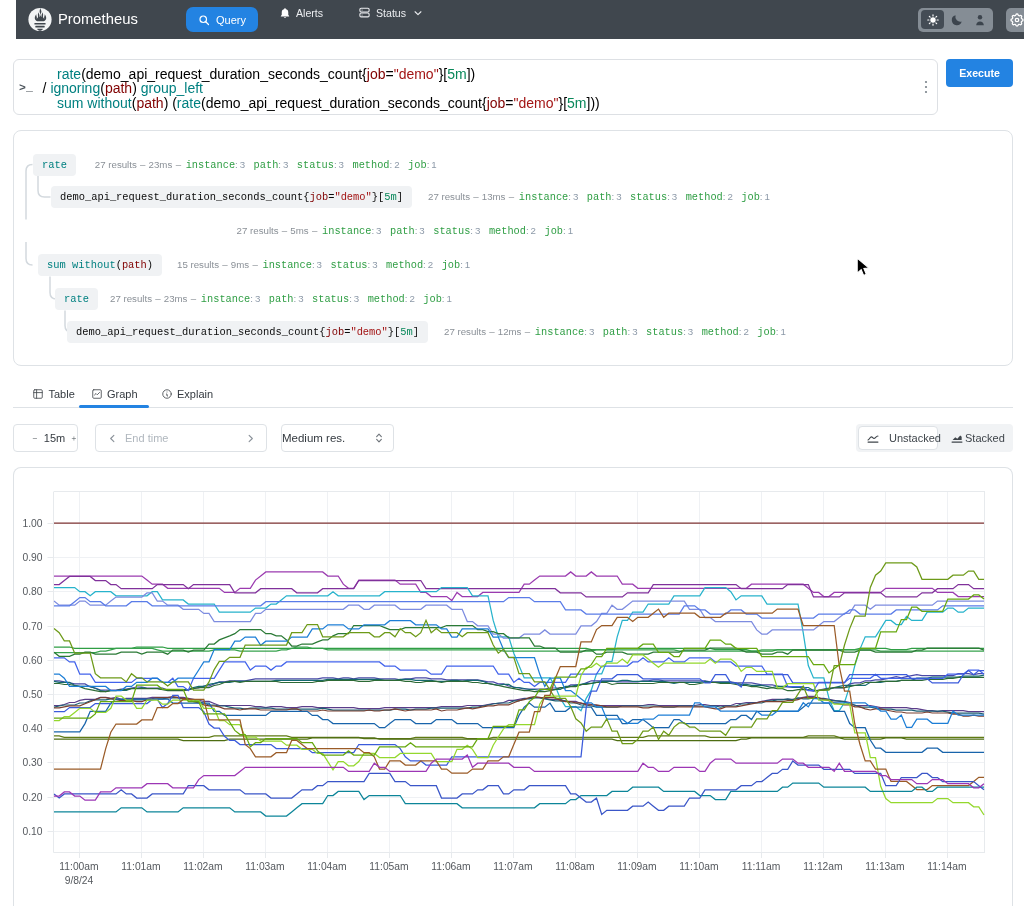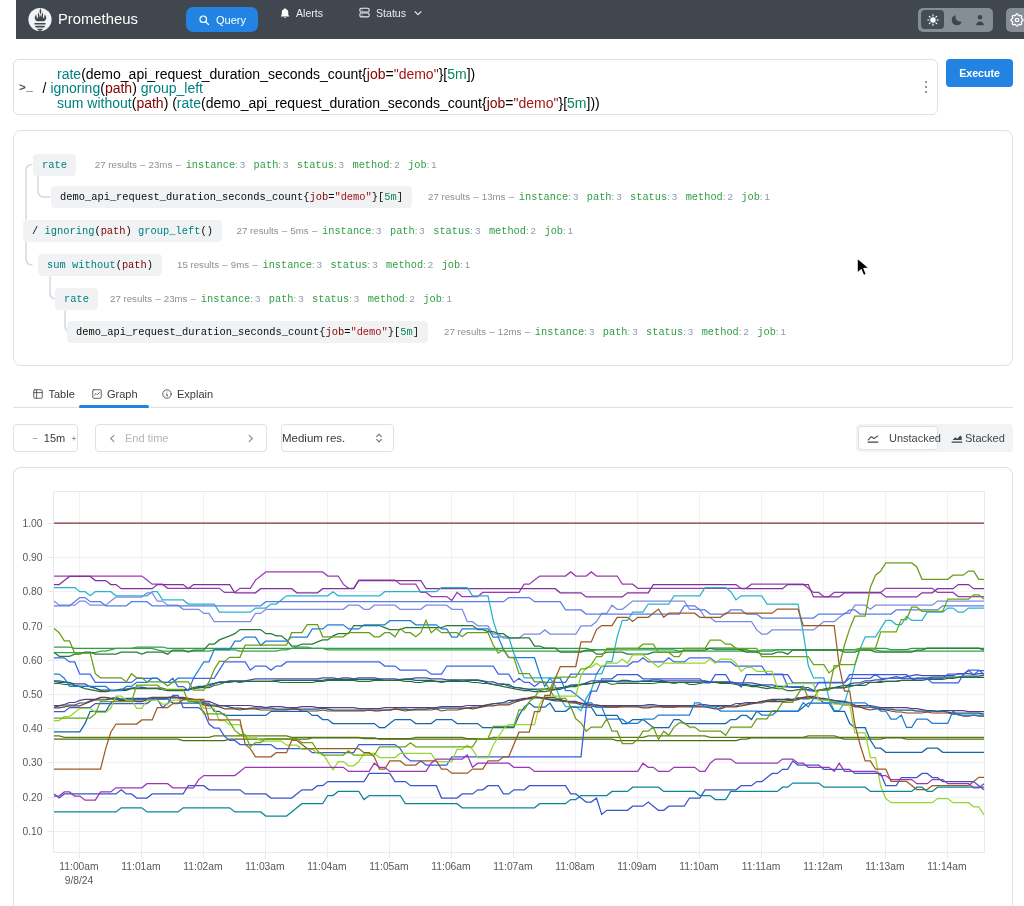--- a/index.html
+++ b/index.html
@@ -100,21 +100,20 @@
       <path d="M18.5 33.5 Q12 33.5 12 40 L12 88.5"></path>
       <path d="M12 111 L12 127.5 Q12 134 18.5 134"></path>
       <path d="M24 45 L24 59.5 Q24 66 30.5 66 L36.5 66"></path>
       <path d="M36 145.5 L36 161.5 Q36 168 42.5 168"></path>
       <path d="M51 179.5 L51 194.5 Q51 201 57.5 201"></path>
     </svg>
 <div class="pill" style="left:19px; top:22.5px;"><span class="kw">rate</span></div>
 <div class="stats" style="left:80.8px; top:22.5px;">27 results<span style="margin:0 3.2px">–</span>23ms<span style="margin-left:3.4px; margin-right:4.6px">–</span><span style="margin-right:8.5px"><span class="ln">instance</span><span class="lv">: 3</span></span><span style="margin-right:8.5px"><span class="ln">path</span><span class="lv">: 3</span></span><span style="margin-right:8.5px"><span class="ln">status</span><span class="lv">: 3</span></span><span style="margin-right:8.5px"><span class="ln">method</span><span class="lv">: 2</span></span><span style="margin-right:8.5px"><span class="ln">job</span><span class="lv">: 1</span></span></div>
 <div class="pill" style="left:37px; top:55.0px;">demo_api_request_duration_seconds_count{<span class="lbl">job</span>=<span class="str">"demo"</span>}[<span class="dur">5m</span>]</div>
 <div class="stats" style="left:414px; top:55.0px;">27 results<span style="margin:0 3.2px">–</span>13ms<span style="margin-left:3.4px; margin-right:4.6px">–</span><span style="margin-right:8.5px"><span class="ln">instance</span><span class="lv">: 3</span></span><span style="margin-right:8.5px"><span class="ln">path</span><span class="lv">: 3</span></span><span style="margin-right:8.5px"><span class="ln">status</span><span class="lv">: 3</span></span><span style="margin-right:8.5px"><span class="ln">method</span><span class="lv">: 2</span></span><span style="margin-right:8.5px"><span class="ln">job</span><span class="lv">: 1</span></span></div>
-<div class="pill" style="left:9px; top:88.8px;">/ <span class="kw">ignoring</span>(<span class="lbl">path</span>) <span class="kw">group_left</span>()</div>
 <div class="stats" style="left:222.6px; top:88.8px;">27 results<span style="margin:0 3.2px">–</span>5ms<span style="margin-left:3.4px; margin-right:4.6px">–</span><span style="margin-right:8.5px"><span class="ln">instance</span><span class="lv">: 3</span></span><span style="margin-right:8.5px"><span class="ln">path</span><span class="lv">: 3</span></span><span style="margin-right:8.5px"><span class="ln">status</span><span class="lv">: 3</span></span><span style="margin-right:8.5px"><span class="ln">method</span><span class="lv">: 2</span></span><span style="margin-right:8.5px"><span class="ln">job</span><span class="lv">: 1</span></span></div>
 <div class="pill" style="left:24px; top:123.0px;"><span class="kw">sum</span> <span class="kw">without</span>(<span class="lbl">path</span>)</div>
 <div class="stats" style="left:163px; top:123.0px;">15 results<span style="margin:0 3.2px">–</span>9ms<span style="margin-left:3.4px; margin-right:4.6px">–</span><span style="margin-right:8.5px"><span class="ln">instance</span><span class="lv">: 3</span></span><span style="margin-right:8.5px"><span class="ln">status</span><span class="lv">: 3</span></span><span style="margin-right:8.5px"><span class="ln">method</span><span class="lv">: 2</span></span><span style="margin-right:8.5px"><span class="ln">job</span><span class="lv">: 1</span></span></div>
 <div class="pill" style="left:41px; top:157.0px;"><span class="kw">rate</span></div>
 <div class="stats" style="left:96px; top:157.0px;">27 results<span style="margin:0 3.2px">–</span>23ms<span style="margin-left:3.4px; margin-right:4.6px">–</span><span style="margin-right:8.5px"><span class="ln">instance</span><span class="lv">: 3</span></span><span style="margin-right:8.5px"><span class="ln">path</span><span class="lv">: 3</span></span><span style="margin-right:8.5px"><span class="ln">status</span><span class="lv">: 3</span></span><span style="margin-right:8.5px"><span class="ln">method</span><span class="lv">: 2</span></span><span style="margin-right:8.5px"><span class="ln">job</span><span class="lv">: 1</span></span></div>
 <div class="pill" style="left:53px; top:190.0px;">demo_api_request_duration_seconds_count{<span class="lbl">job</span>=<span class="str">"demo"</span>}[<span class="dur">5m</span>]</div>
 <div class="stats" style="left:430px; top:190.0px;">27 results<span style="margin:0 3.2px">–</span>12ms<span style="margin-left:3.4px; margin-right:4.6px">–</span><span style="margin-right:8.5px"><span class="ln">instance</span><span class="lv">: 3</span></span><span style="margin-right:8.5px"><span class="ln">path</span><span class="lv">: 3</span></span><span style="margin-right:8.5px"><span class="ln">status</span><span class="lv">: 3</span></span><span style="margin-right:8.5px"><span class="ln">method</span><span class="lv">: 2</span></span><span style="margin-right:8.5px"><span class="ln">job</span><span class="lv">: 1</span></span></div>
 </div>
 
 <svg width="14" height="22" viewBox="0 0 14 22" style="position:absolute; left:856px; top:257px; z-index:9;">

